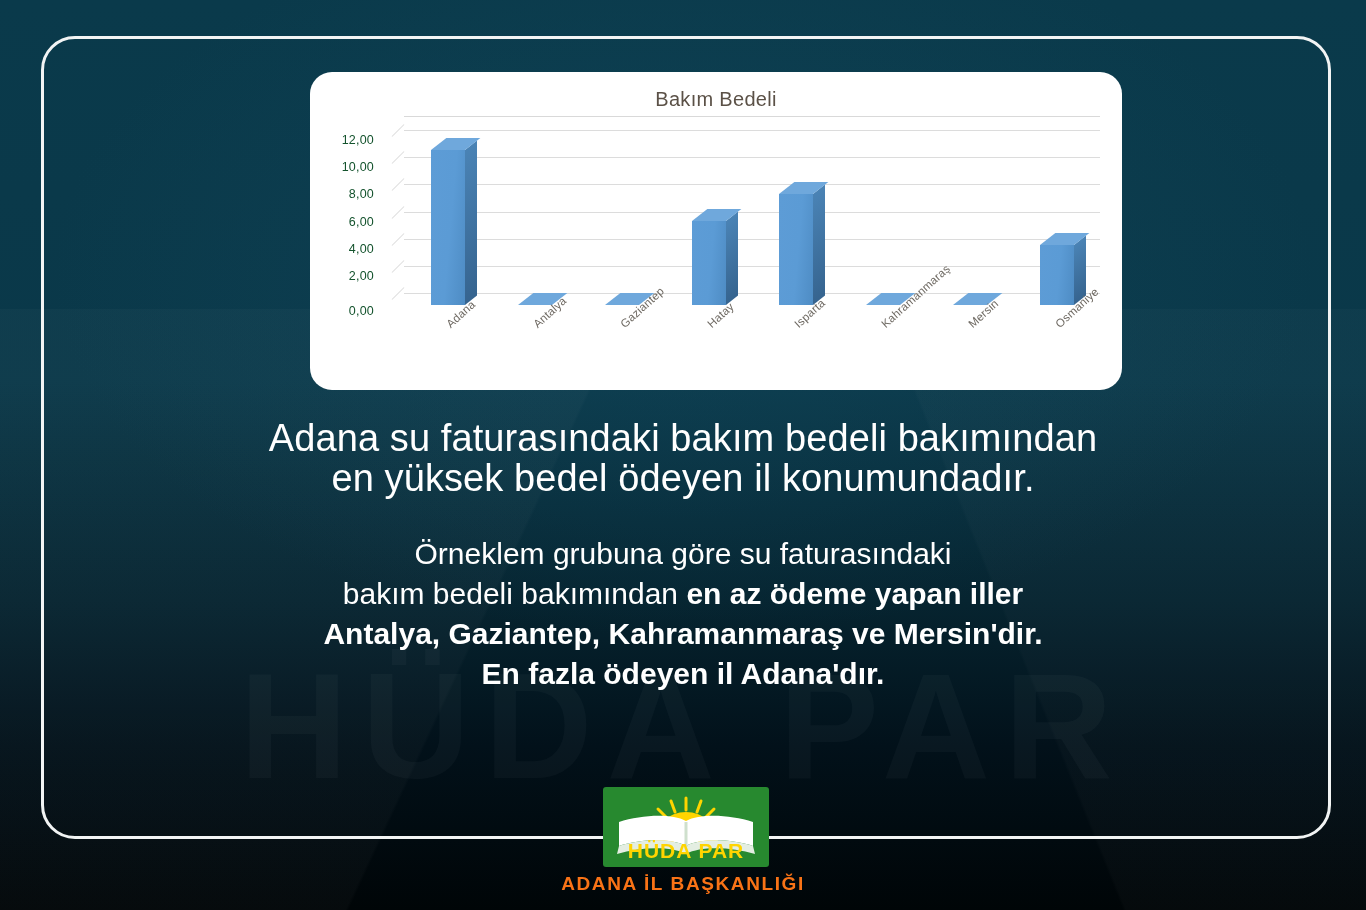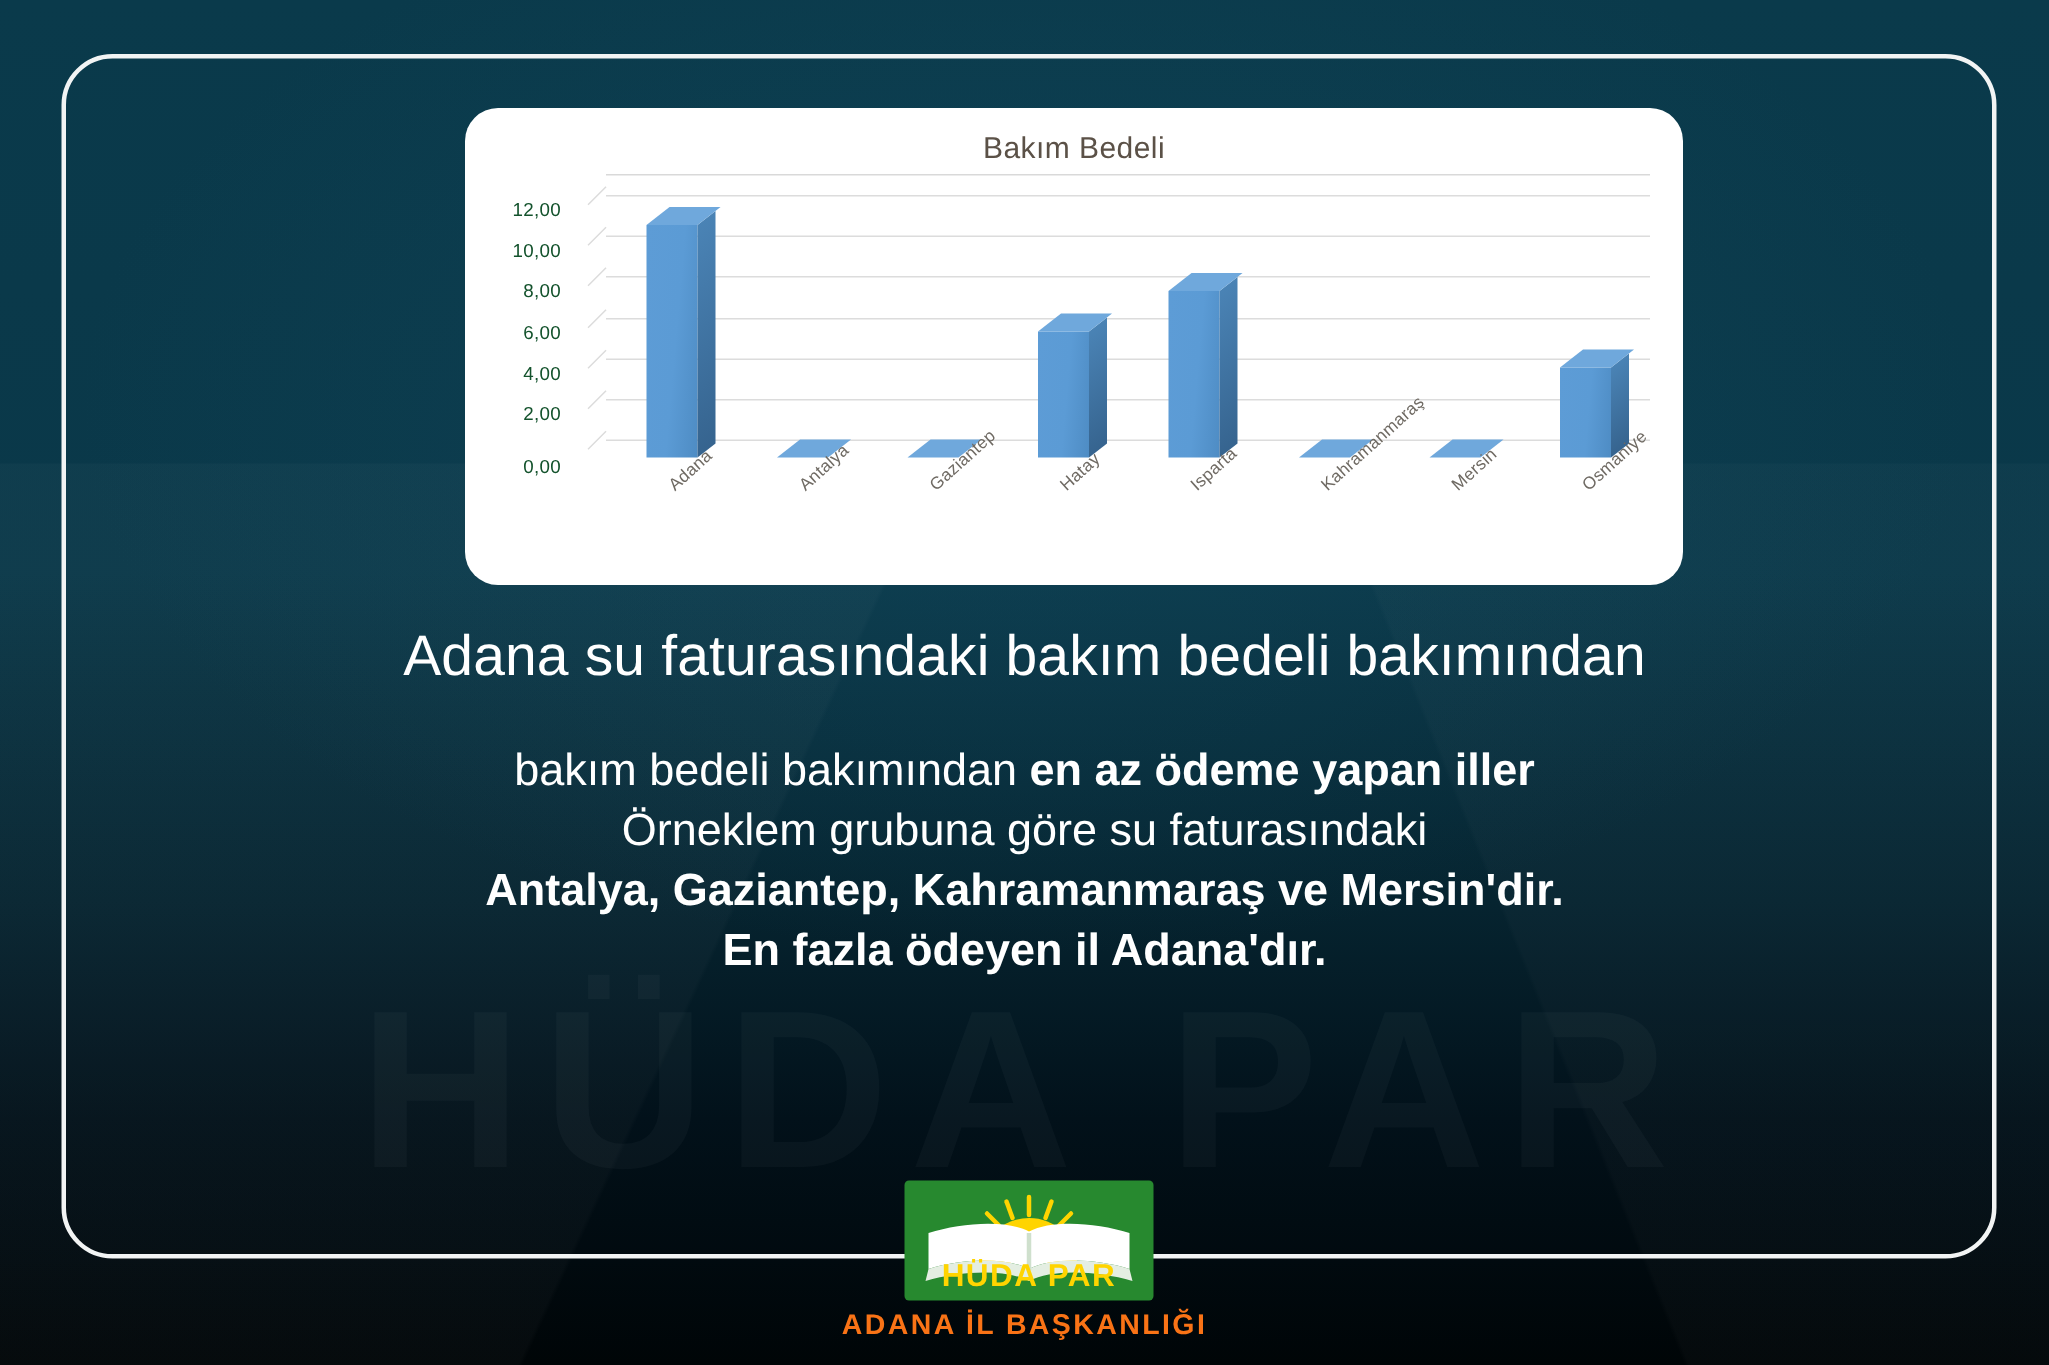--- a/index.html
+++ b/index.html
@@ -250,24 +250,25 @@
         <div class="side" style="left: 34px; height: 59.7667px;"></div>
         <div class="top" style="left: 0px; width: 34px; bottom: 59.7667px;"></div>
       </div>
       <div class="xlabel" style="left: 742.5px; top: 249px;">Osmaniye</div>
     </div>
 </div>
 
 <div id="copy">
   <div class="para1">
     <div>Adana su faturasındaki bakım bedeli bakımından</div>
+    <div>en yüksek bedel ödeyen il konumundadır.</div>
   </div>
   <div id="para2">
+    <div>Örneklem grubuna göre su faturasındaki</div>
     <div><span>bakım bedeli bakımından </span><span class="b">en az ödeme yapan iller</span></div>
-    <div>Örneklem grubuna göre su faturasındaki</div>
     <div class="b">Antalya, Gaziantep, Kahramanmaraş ve Mersin'dir.</div>
     <div class="b">En fazla ödeyen il Adana'dır.</div>
   </div>
 </div>
 
 <div id="logo">
   <svg id="sun" width="120" height="46" viewBox="0 0 120 46">
     <g stroke="#ffd400" stroke-width="3" stroke-linecap="round">
       <line x1="60" y1="2" x2="60" y2="14"></line>
       <line x1="45" y1="5" x2="49" y2="16"></line>

